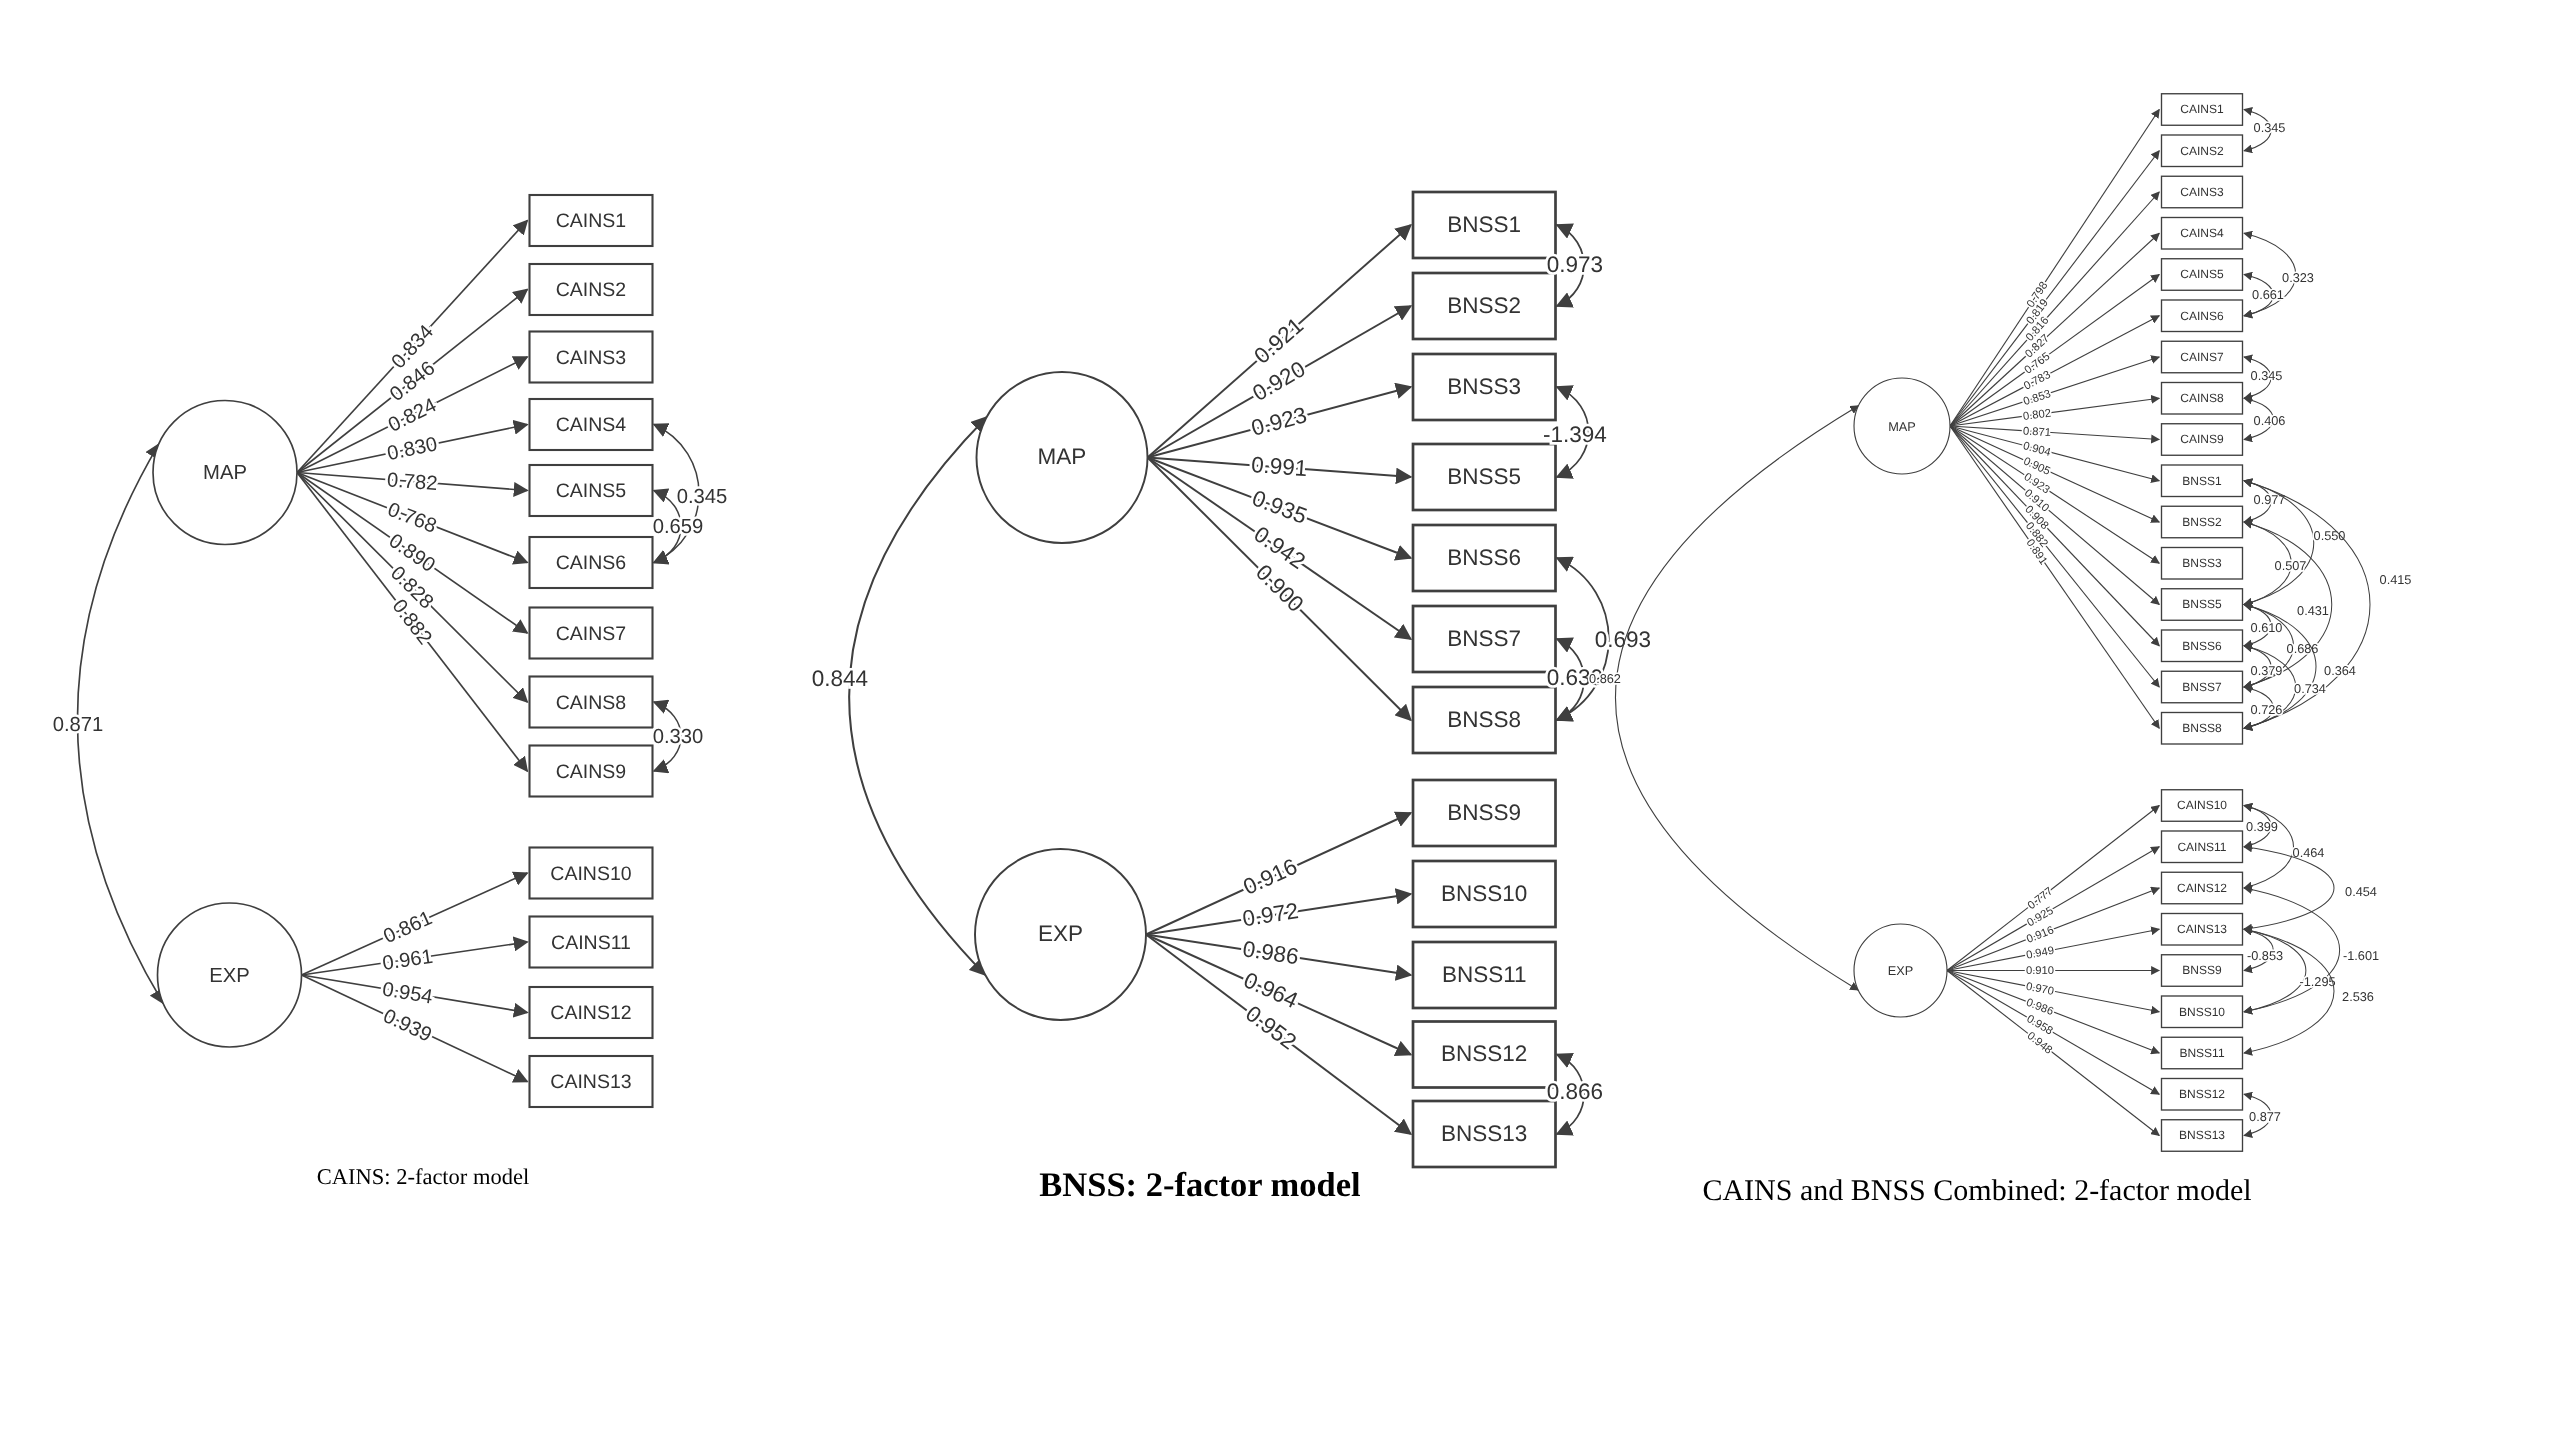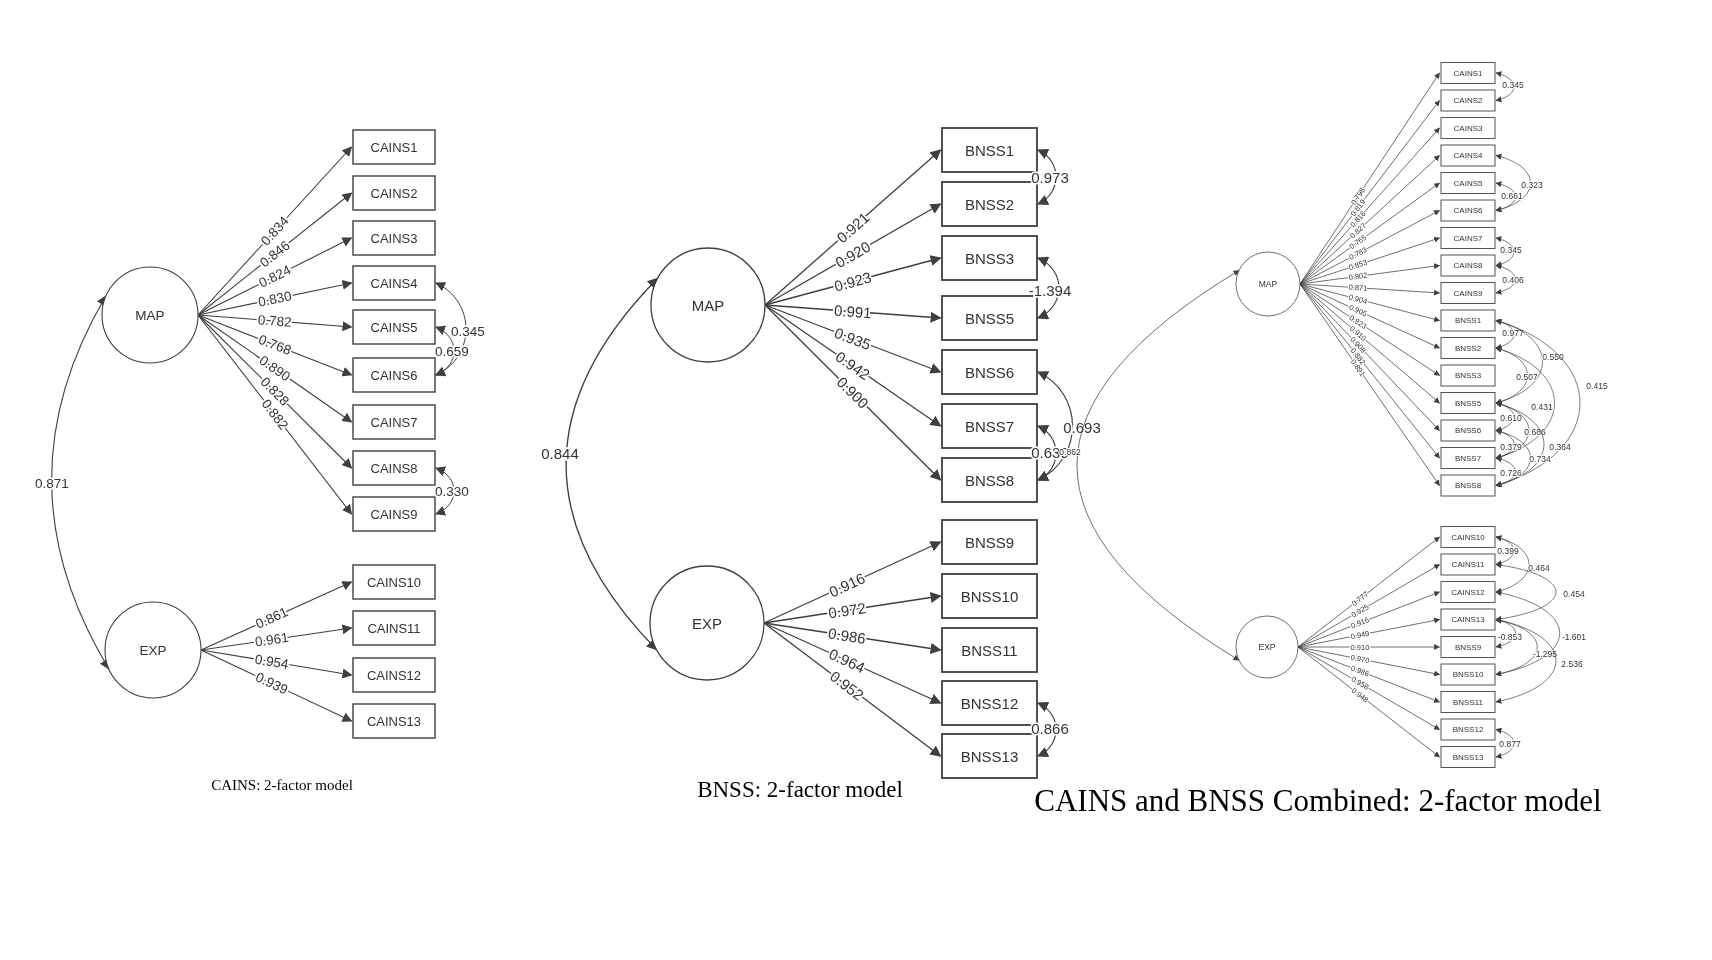--- a/index.html
+++ b/index.html
@@ -11,22 +11,22 @@
   .halo{
     paint-order:stroke;
     stroke:#ffffff;
     font-family:"Liberation Sans",sans-serif;
   }
   .caption{
     position:absolute;transform:translateX(-50%);
     font-family:"Liberation Serif",serif;color:#000;white-space:nowrap;
   }
   #cap0{left:282px;top:777px;font-size:15px;}
-  #cap1{left:800px;top:777px;font-size:23px;}
-  #cap2{left:1318px;top:783px;font-size:31px;}
+  #cap1{left:800px;top:777px;font-size:23px;font-weight:bold;}
+  #cap2{left:1318px;top:783px;font-size:20px;}
 </style>
 </head>
 <body>
 
 <div style="position:absolute;left:0;top:0;width:1712px;height:960px;">
   <svg id="fig" width="1712" height="960" viewBox="0 0 1712 960">
       <defs>
         <marker id="mL" viewBox="0 0 10 10" refX="9" refY="5" markerWidth="10" markerHeight="10" markerUnits="userSpaceOnUse" orient="auto-start-reverse">
           <path d="M0,0 L10,5 L0,10 z" fill="#3f3f3f"></path>
         </marker>

